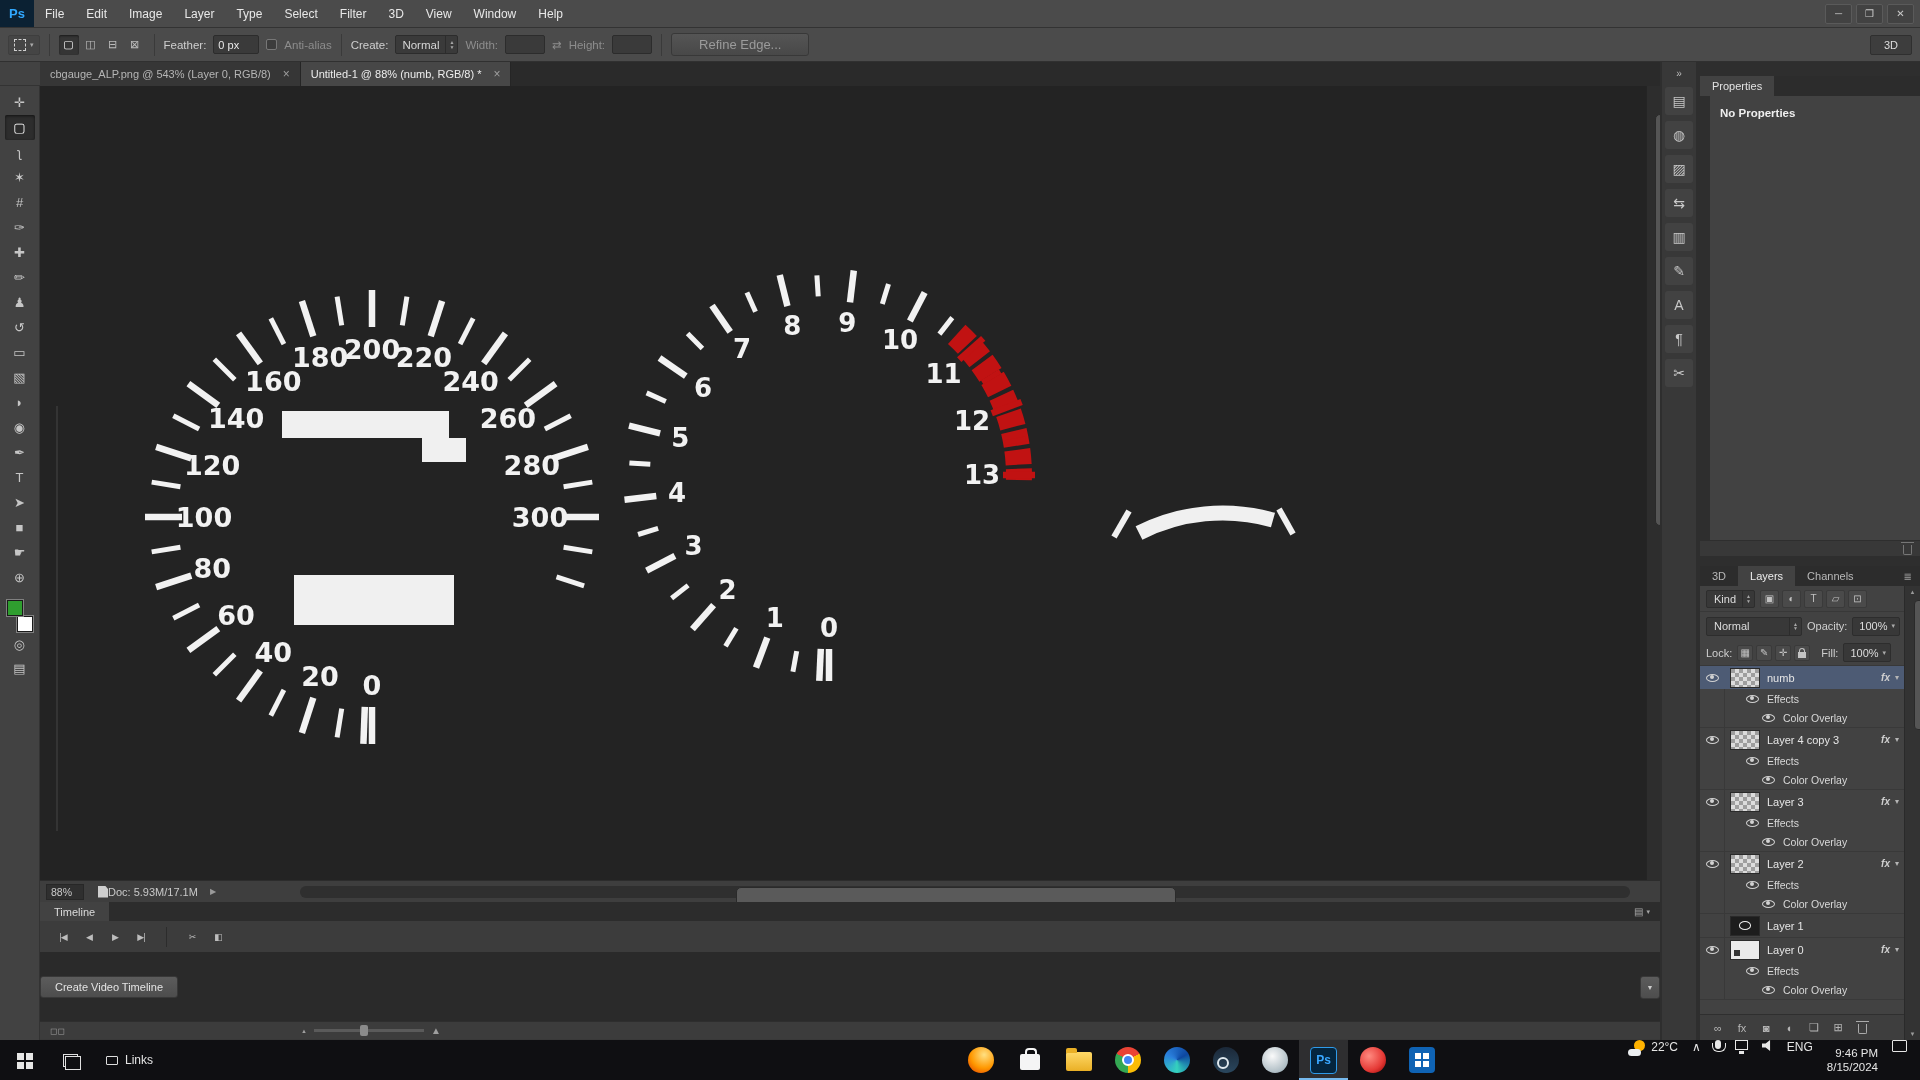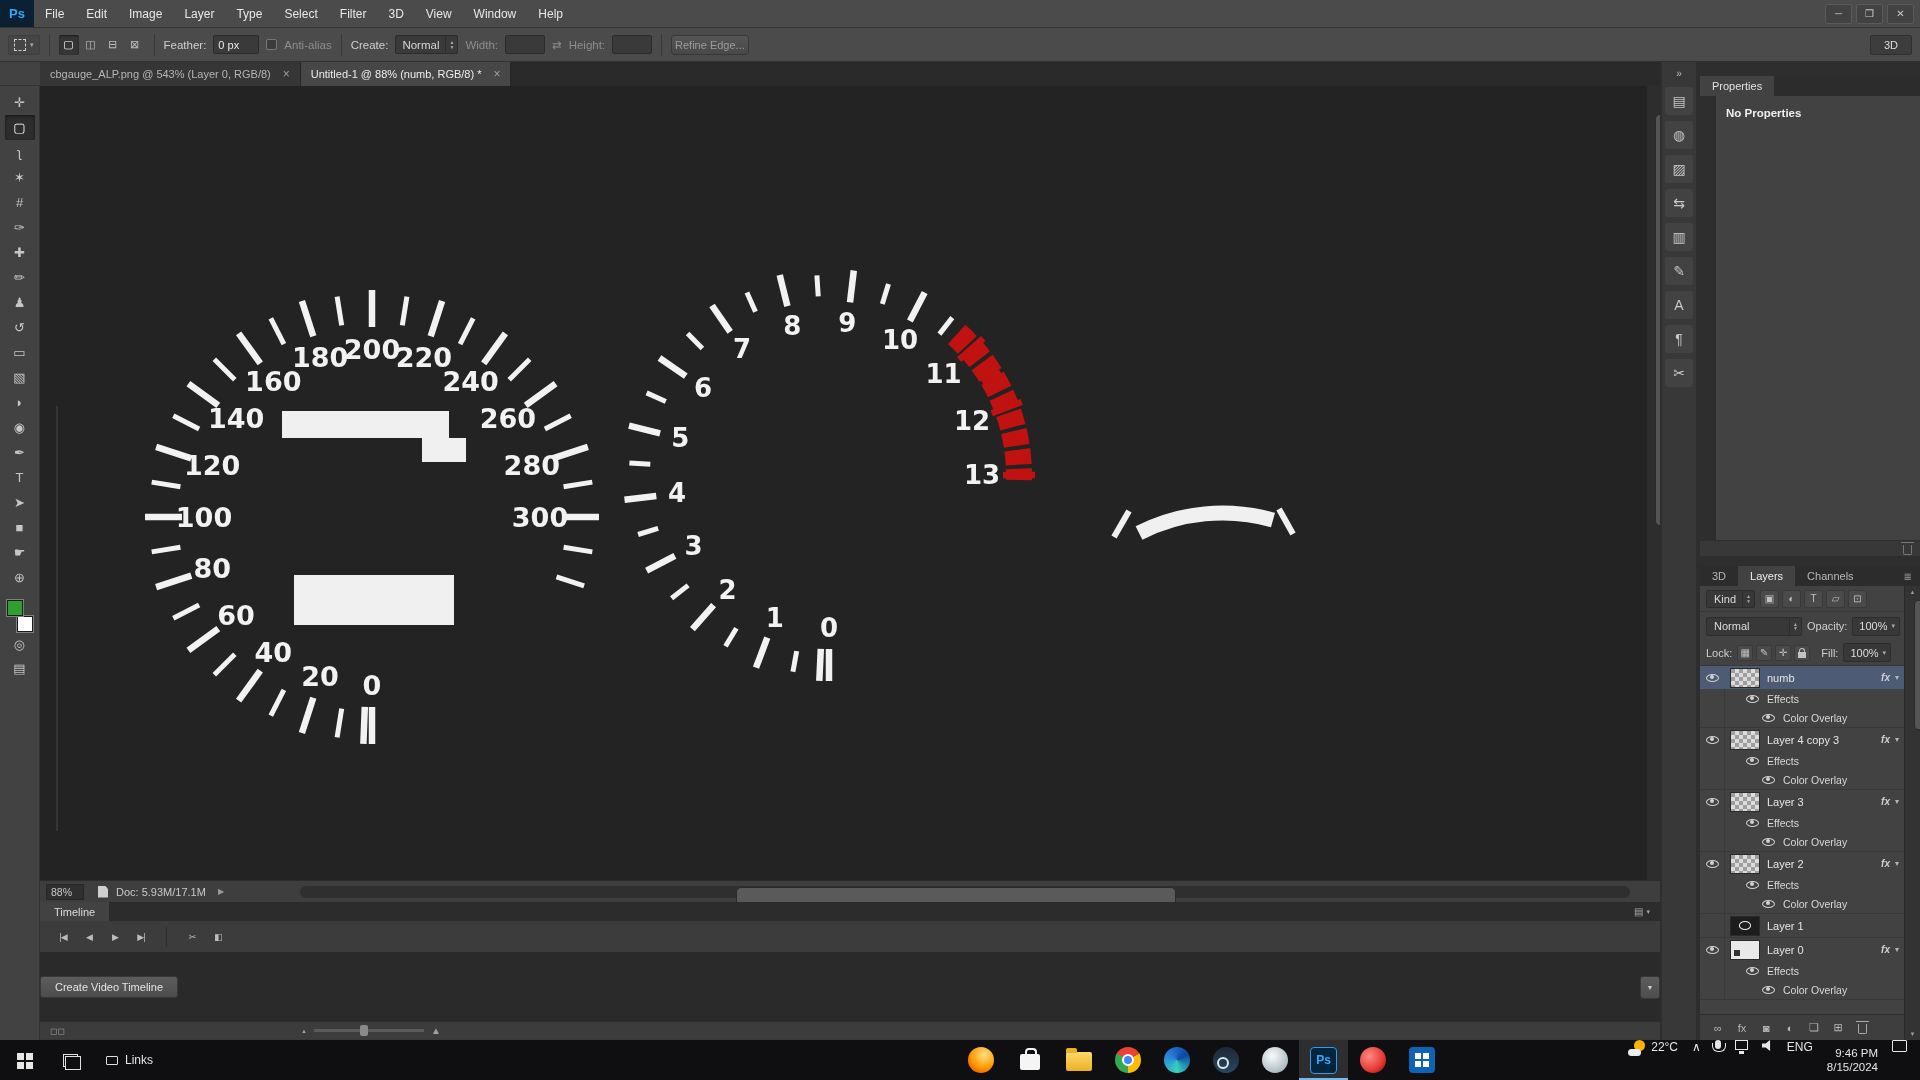--- a/index.html
+++ b/index.html
@@ -19,21 +19,21 @@
 .tool-preset{display:flex;align-items:center;gap:4px;padding:3px 5px;border:1px solid #3e3e3e;border-radius:2px;background:#454545}
 .dashed-sq{width:12px;height:12px;border:1px dashed #cfcfcf;display:inline-block}
 .mode-btn{width:20px;height:20px;display:flex;align-items:center;justify-content:center;color:#bdbdbd;font-size:11px;border-radius:2px}
 .mode-btn.active{background:#353535;box-shadow:inset 0 1px 2px rgba(0,0,0,.5);color:#fff}
 .ob-label{color:#cfcfcf}
 .ob-label.dim{color:#8d8d8d}
 .ob-input{width:46px;height:19px;background:#3a3a3a;border:1px solid #2c2c2c;border-radius:2px;color:#e8e8e8;font-size:11px;padding:0 4px;font-family:"Liberation Sans",sans-serif}
 .ob-select{display:flex;align-items:center;height:19px;background:#3a3a3a;border:1px solid #2c2c2c;border-radius:2px;padding:0 0 0 6px;gap:6px}
 .dd-arrows{display:flex;flex-direction:column;font-size:5px;line-height:4.5px;color:#a8a8a8;padding:0 3px;border-left:1px solid #2c2c2c;height:100%;justify-content:center}
 .checkbox{width:11px;height:11px;border:1px solid #777;background:#3c3c3c;border-radius:2px;display:inline-block}
-.ob-btn{padding:3px 3px;background:linear-gradient(#555,#484848);border:1px solid #383838;border-radius:3px;color:#9b9b9b;font-size:11px;font-family:"Liberation Sans",sans-serif}
+.ob-btn{padding:3px 27px;background:linear-gradient(#555,#484848);border:1px solid #383838;border-radius:3px;color:#9b9b9b;font-size:13px;font-family:"Liberation Sans",sans-serif}
 .ws-area{margin-left:auto;display:flex;align-items:center;gap:8px}
 #workspace-btn{padding:3px 13px;background:#3d3d3d;border:1px solid #2f2f2f;border-radius:2px;color:#ddd;font-size:11px;font-family:"Liberation Sans",sans-serif}
 
 
 #tabbar{position:absolute;top:62px;left:40px;width:1620px;height:24px;background:#2a2a2a;display:flex;align-items:stretch}
 .doc-tab{display:flex;align-items:center;gap:12px;padding:0 10px;font-size:11px;background:#363636;color:#b5b5b5;border-right:1px solid #252525;white-space:nowrap}
 .doc-tab.active{background:#474747;color:#ececec}
 .tab-close{color:#9f9f9f;font-size:12px}
 #tabbar-corner{position:absolute;top:62px;left:0;width:40px;height:24px;background:#424242;border-bottom:1px solid #333}
 
@@ -48,21 +48,21 @@
 
 
 #canvas{position:absolute;left:40px;top:86px;width:1606px;height:794px;background:#232323;overflow:hidden}
 #vscroll{position:absolute;left:1646px;top:86px;width:14px;height:794px;background:#2d2d2d;border-left:1px solid #242424}
 #vscroll .thumb{position:absolute;left:2px;right:2px;top:28px;height:412px;background:#555;border-radius:5px}
 
 
 #statusbar{position:absolute;left:40px;top:880px;width:1620px;height:22px;background:#3e3e3e;border-top:1px solid #2c2c2c;display:flex;align-items:center;font-size:10.5px;color:#c9c9c9}
 #zoom-box{margin-left:6px;width:38px;height:16px;background:#2f2f2f;border:1px solid #272727;display:flex;align-items:center;padding:0 4px}
 .page-icon{width:10px;height:12px;background:#cfcfcf;margin-left:14px;clip-path:polygon(0 0,70% 0,100% 30%,100% 100%,0 100%)}
-#doc-info{margin-left:8px;font-size:11px}
+#doc-info{font-size:11px}
 .status-arrow{margin-left:12px;color:#9a9a9a;font-size:8px}
 #hscroll{position:absolute;left:260px;right:30px;top:5px;height:12px;background:#2f2f2f;border-radius:6px}
 #hscroll .thumb{position:absolute;left:430px;width:440px;top:1px;bottom:1px;background:#5a5a5a;border-radius:5px}
 
 
 #timeline{position:absolute;left:40px;top:902px;width:1620px;height:138px;background:#393939}
 #tl-header{height:19px;background:#2c2c2c;display:flex;align-items:stretch}
 #tl-tab{display:flex;align-items:center;padding:0 14px;background:#424242;font-size:11px;color:#dcdcdc}
 #tl-menu{margin-left:auto;display:flex;align-items:center;padding:0 10px;color:#a5a5a5;font-size:10px;gap:3px}
 #tl-controls{height:32px;background:#3c3c3c;border-bottom:1px solid #2a2a2a;display:flex;align-items:center;padding-left:10px;gap:4px}
@@ -79,21 +79,21 @@
 .mt.big{font-size:10px}
 
 
 #rightcol{position:absolute;left:1660px;top:62px;width:260px;bottom:40px;background:#2e2e2e}
 #dock-strip{position:absolute;left:2px;top:0;width:34px;bottom:0;background:#383838}
 .dock-chevron{width:100%;height:16px;display:flex;align-items:center;justify-content:center;color:#bbb;font-size:10px;margin:3px 0 4px}
 .dock-icon{width:28px;height:28px;margin:6px auto 4px;display:flex;align-items:center;justify-content:center;color:#c9c9c9;font-size:14px;border-radius:3px;background:#424242}
 #panels{position:absolute;left:40px;top:0;right:0;bottom:0}
 #props-header{position:absolute;top:14px;left:0;right:0;height:20px;background:#2c2c2c;display:flex}
 #props-tab{padding:0 12px;display:flex;align-items:center;background:#424242;font-size:11px;color:#e2e2e2}
-#props-body{position:absolute;top:34px;left:16px;right:0;height:444px;background:#424242}
+#props-body{position:absolute;top:34px;left:10px;right:0;height:444px;background:#424242}
 #props-empty{padding:11px 10px;font-weight:bold;font-size:11.5px;color:#efefef}
 #props-footer{position:absolute;top:478px;left:0;right:0;height:16px;background:#383838;border-top:1px solid #2e2e2e;display:flex;justify-content:flex-end;align-items:center;padding-right:8px}
 #layers-tabs{position:absolute;top:504px;left:0;right:0;height:20px;background:#2c2c2c;display:flex;font-size:11px}
 .ltab{padding:0 12px;display:flex;align-items:center;color:#b9b9b9}
 .ltab.active{background:#424242;color:#ececec}
 #layers-menu{margin-left:auto;padding:0 8px;display:flex;align-items:center;color:#a0a0a0;font-size:10px}
 #layers-body{position:absolute;top:524px;left:0;right:0;bottom:0;background:#424242}
 #layers-inner{position:absolute;top:0;left:0;right:16px;bottom:26px;overflow:hidden}
 #filter-row{display:flex;align-items:center;height:26px;padding:0 6px;gap:5px;border-bottom:1px solid #383838}
 .kind-select{display:flex;align-items:center;height:18px;background:#383838;border:1px solid #2d2d2d;border-radius:2px;padding-left:7px;gap:6px;font-size:11px;color:#ddd}

